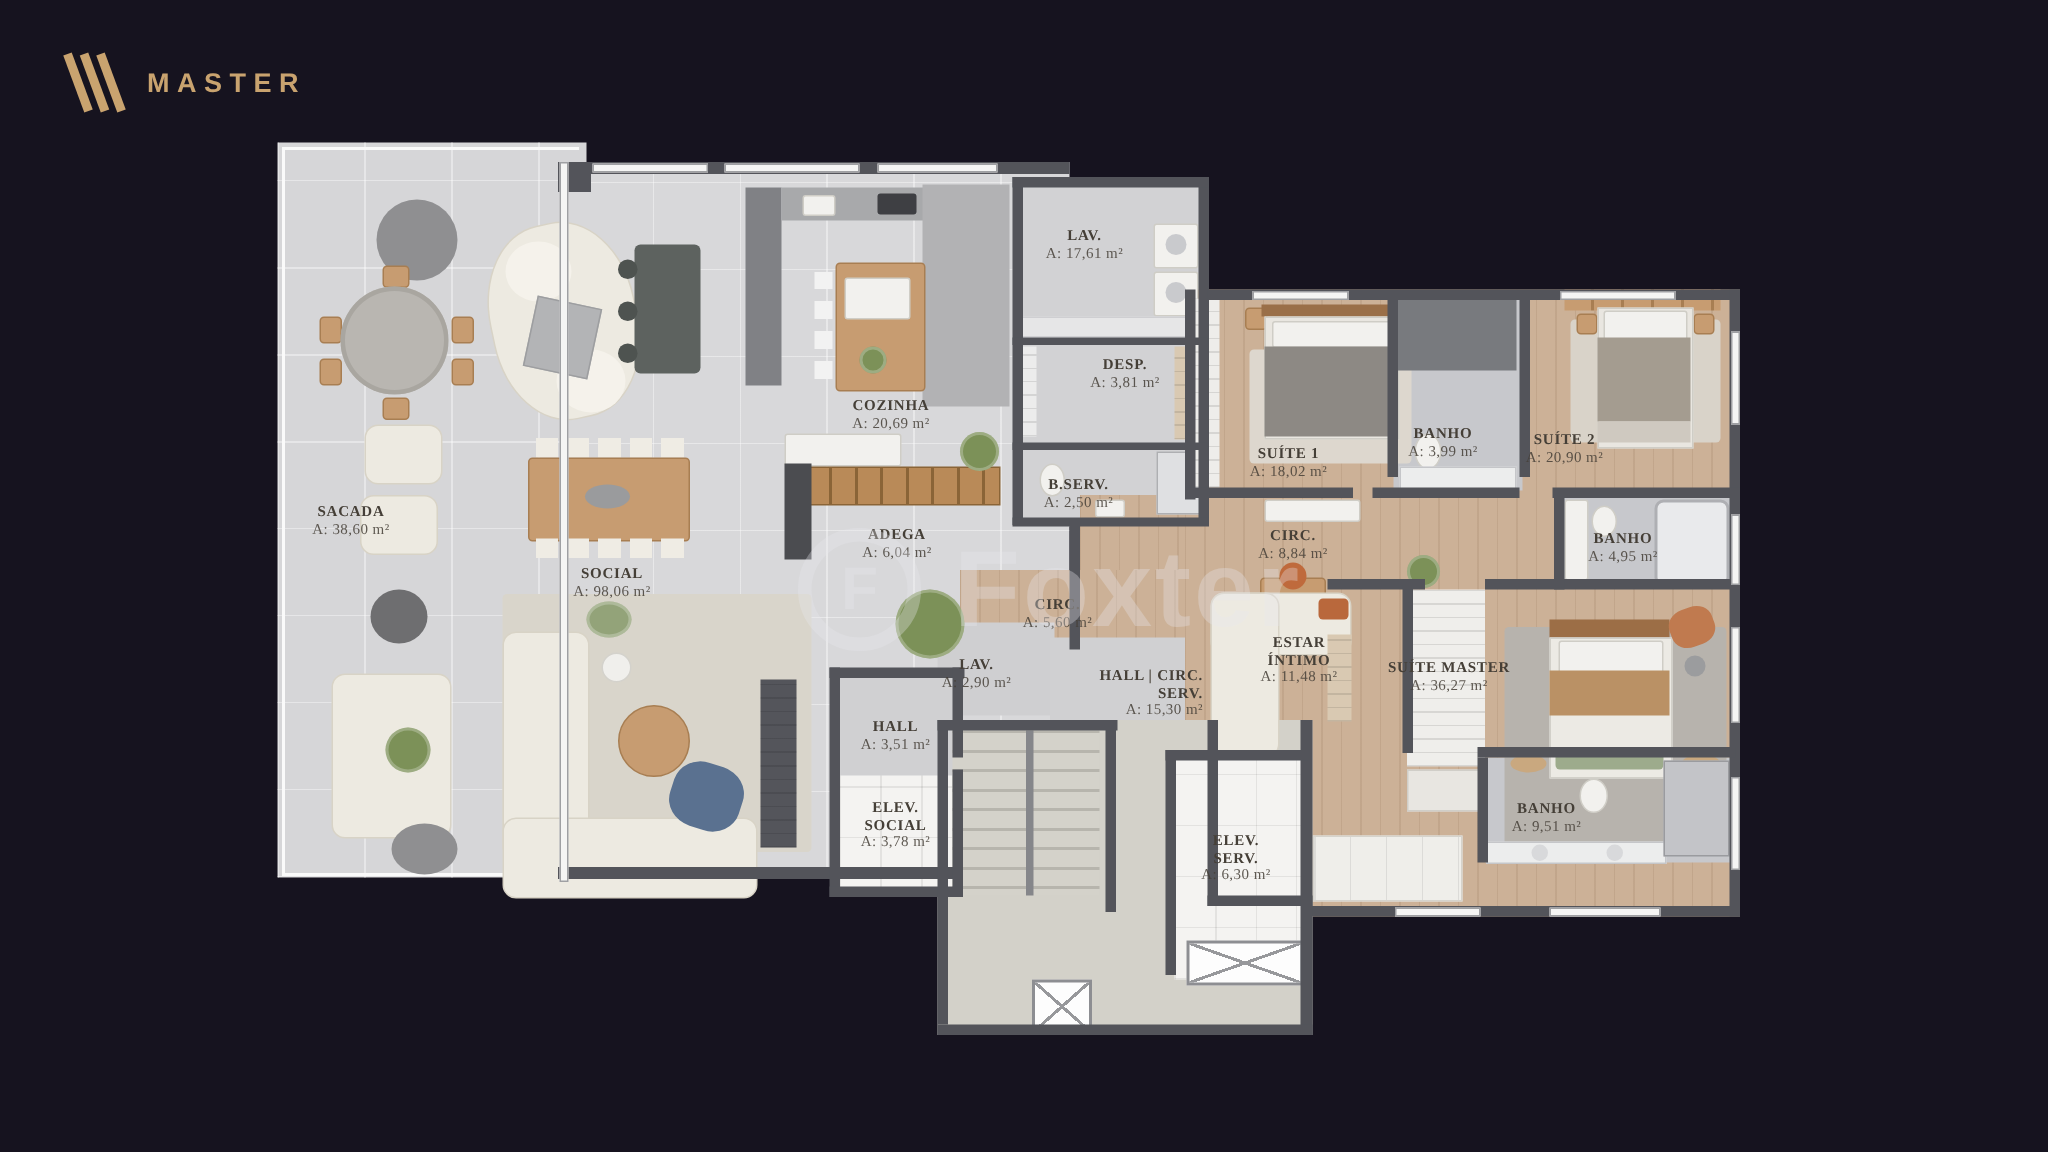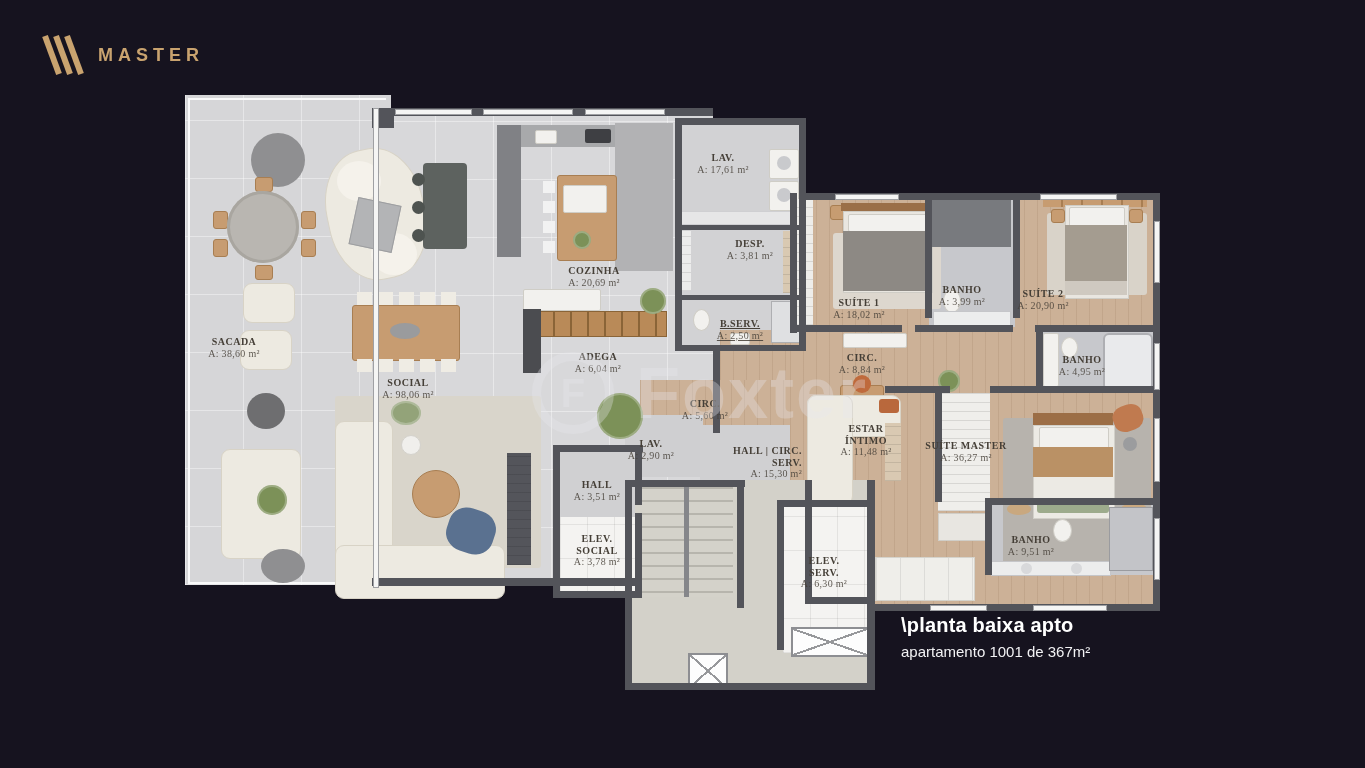--- a/index.html
+++ b/index.html
@@ -279,21 +279,21 @@
         <span class="ra">A: 6,04 m²</span>
       </div>
     <div class="rl" style="left:538px;top:59px;">
       <span class="rn">LAV.</span>
         <span class="ra">A: 17,61 m²</span>
       </div>
     <div class="rl" style="left:565px;top:145px;">
       <span class="rn">DESP.</span>
         <span class="ra">A: 3,81 m²</span>
       </div>
-    <div class="rl" style="left:555px;top:225px;text-decoration:underline;">
+    <div class="rl" style="left:534px;top:225px;">
       <span class="rn">B.SERV.</span>
         <span class="ra">A: 2,50 m²</span>
       </div>
     <div class="rl" style="left:674px;top:204px;">
       <span class="rn">SUÍTE 1</span>
         <span class="ra">A: 18,02 m²</span>
       </div>
     <div class="rl" style="left:777px;top:191px;">
       <span class="rn">BANHO</span>
         <span class="ra">A: 3,99 m²</span>
@@ -348,19 +348,15 @@
       </div>
   </div>
 
   <div class="wm">
     <div class="wm-ring">
       <span>F</span>
     </div>
     <div class="wm-text">Foxter</div>
   </div>
 
-  <div class="caption">
-    <div class="cap-title">\planta baixa apto</div>
-    <div class="cap-sub">apartamento 1001 de 367m²</div>
-  </div>
 
 
 </div>
 
 </body></html>

